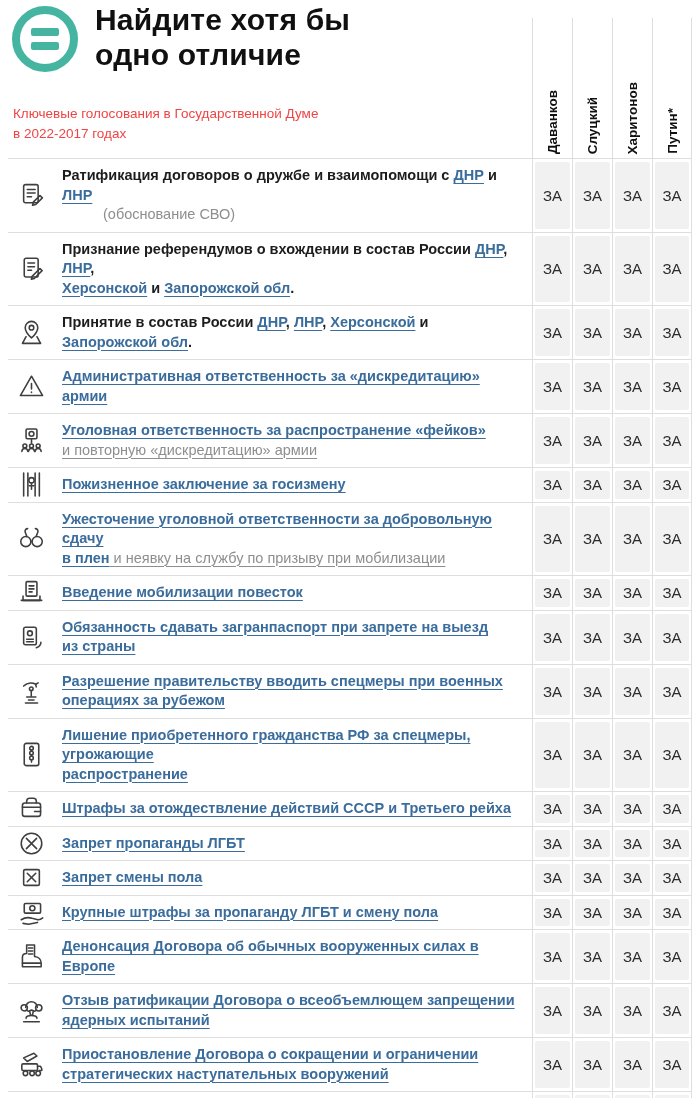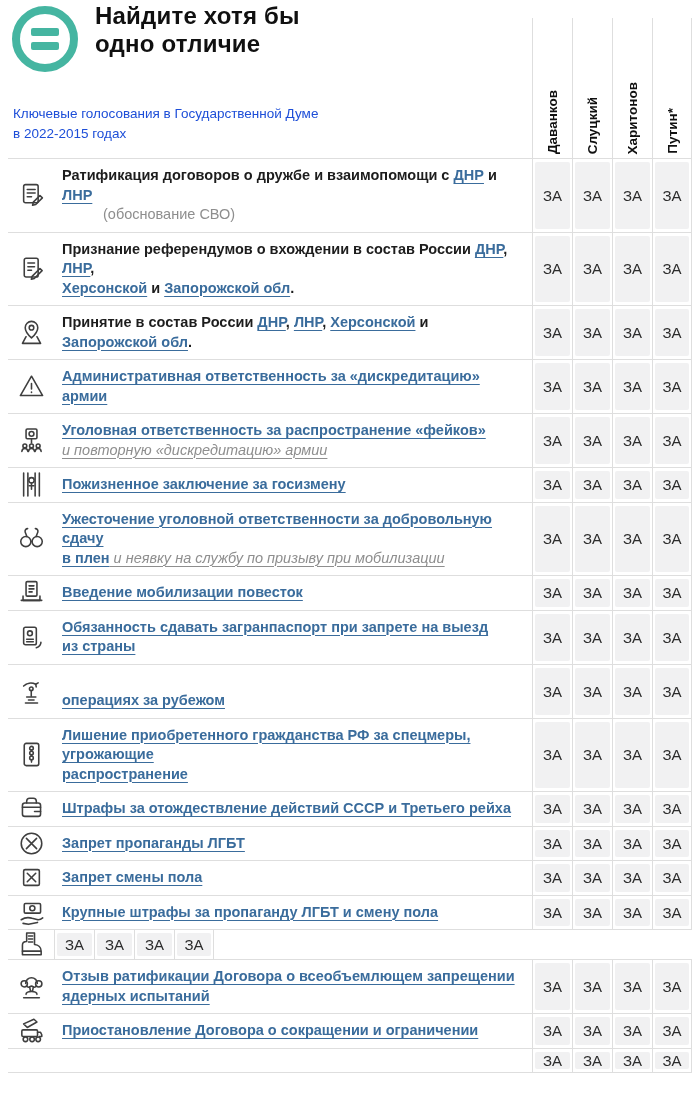--- a/index.html
+++ b/index.html
@@ -18,25 +18,25 @@
   .logo {
     position:absolute; left:12px; top:6px;
     width:66px; height:66px;
     border:8px solid var(--teal,#45b5a1);
     border-radius:50%;
     display:flex; flex-direction:column; align-items:center; justify-content:center; gap:6px;
   }
   .logo .bar { width:28px; height:8px; background:var(--teal,#45b5a1); border-radius:2px; }
   h1.title {
     margin:0; position:absolute; left:95px; top:2px;
-    font-size:24px; line-height:1.18; font-weight:bold; color:#101010; letter-spacing:.2px;
+    font-size:30px; line-height:1.18; font-weight:bold; color:#101010; letter-spacing:.2px;
   }
   .subtitle {
     position:absolute; left:13px; top:104px;
-    font-size:13.5px; line-height:1.5; color:#1d4ed8;
+    font-size:13.5px; line-height:1.5; color:#ef4444;
   }
   .colheads {
     position:absolute; top:18px; right:8px;
     width:160px; height:140px;
     display:grid; grid-template-columns:repeat(4,40px);
   }
   .colhead {
     border-left:1px solid var(--divider,#dedede);
     display:flex; align-items:flex-end; justify-content:center;
     padding-bottom:4px;
@@ -74,39 +74,39 @@
 
   
   .t-strong { color:var(--text-dark,#1d1d1d); }
   .t-link {
     color:var(--link,#3a6c9c); text-decoration:underline;
     text-underline-offset:2.5px; text-decoration-thickness:1px; cursor:pointer;
   }
   .t-muted { color:var(--muted,#8e8e8e); font-weight:normal;margin-left:41px; }
   .t-muted-u {
     color:var(--muted,#8e8e8e); font-weight:normal; text-decoration:underline;
-    text-underline-offset:2.5px; text-decoration-thickness:1px;font-style:italic;
+    text-underline-offset:2.5px; text-decoration-thickness:1px;
   }
 </style>
 </head>
 <body>
 
 <div class="page">
   <header>
     <div class="logo">
       <div class="bar"></div>
       <div class="bar"></div>
     </div>
     <h1 class="title">
       <span>Найдите хотя бы</span><br>
       <span>одно отличие</span>
     </h1>
     <div class="subtitle">
       <span>Ключевые голосования в Государственной Думе</span><br>
-      <span>в 2022-2015 годах</span>
+      <span>в 2022-2017 годах</span>
     </div>
     <div class="colheads" id="colheads">
         <div class="colhead">
           <span>Даванков</span>
         </div>
         <div class="colhead">
           <span>Слуцкий</span>
         </div>
         <div class="colhead">
           <span>Харитонов</span>
@@ -342,21 +342,21 @@
       <div class="row">
         <div class="icon-cell">
           <svg viewBox="0 0 24 24">
             <path d="M5.5 7.5C8 5 12 4.2 15.5 6"></path>
             <path d="M15.5 6l2-1.2M15.5 6l.4 2.2"></path>
             <circle cx="11.8" cy="9.8" r="1.5"></circle>
             <path d="M11.8 11.3V16"></path>
             <path d="M8 16.5h7.6M9.5 19h4.6M7 21.5h10"></path>
           </svg>
         </div>
-        <div class="txt"><br><span class="t-link">операциях за рубежом</span></div>
+        <div class="txt"><span class="t-link">Разрешение правительству вводить спецмеры при военных</span><br><span class="t-link">операциях за рубежом</span></div>
         <div class="votes">
           <div class="vote">
             <div class="vote-bg">ЗА</div>
           </div>
           <div class="vote">
             <div class="vote-bg">ЗА</div>
           </div>
           <div class="vote">
             <div class="vote-bg">ЗА</div>
           </div>
@@ -488,20 +488,21 @@
         </div>
       </div>
       <div class="row">
         <div class="icon-cell">
           <svg viewBox="0 0 24 24">
             <path d="M8 2.5h6.5V12c3.2.3 5.5 2.5 5.5 5.5v3H4.5v-8c0-1.8 1.4-3 3.5-3z"></path>
             <path d="M9.5 5h3.5M9.5 7.5h3.5M9.5 10h3.5"></path>
             <path d="M4.5 17.5h15"></path>
           </svg>
         </div>
+        <div class="txt"><span class="t-link">Денонсация Договора об обычных вооруженных силах в Европе</span></div>
         <div class="votes">
           <div class="vote">
             <div class="vote-bg">ЗА</div>
           </div>
           <div class="vote">
             <div class="vote-bg">ЗА</div>
           </div>
           <div class="vote">
             <div class="vote-bg">ЗА</div>
           </div>
@@ -541,21 +542,21 @@
         <div class="icon-cell">
           <svg viewBox="0 0 24 24">
             <path d="M5.5 6.5l8.5-3.8L16.5 5 8.5 9.5z"></path>
             <rect x="4" y="11.5" width="13" height="5.5" rx="1"></rect>
             <path d="M17 13.5h2.5l1 2v1.5h-2"></path>
             <circle cx="7" cy="19.3" r="1.9"></circle>
             <circle cx="12.5" cy="19.3" r="1.9"></circle>
             <circle cx="17.5" cy="19.3" r="1.9"></circle>
           </svg>
         </div>
-        <div class="txt"><span class="t-link">Приостановление Договора о сокращении и ограничении</span><br></div>
+        <div class="txt"><span class="t-link">Приостановление Договора о сокращении и ограничении</span><br><span class="t-link">стратегических наступательных вооружений</span></div>
         <div class="votes">
           <div class="vote">
             <div class="vote-bg">ЗА</div>
           </div>
           <div class="vote">
             <div class="vote-bg">ЗА</div>
           </div>
           <div class="vote">
             <div class="vote-bg">ЗА</div>
           </div>

